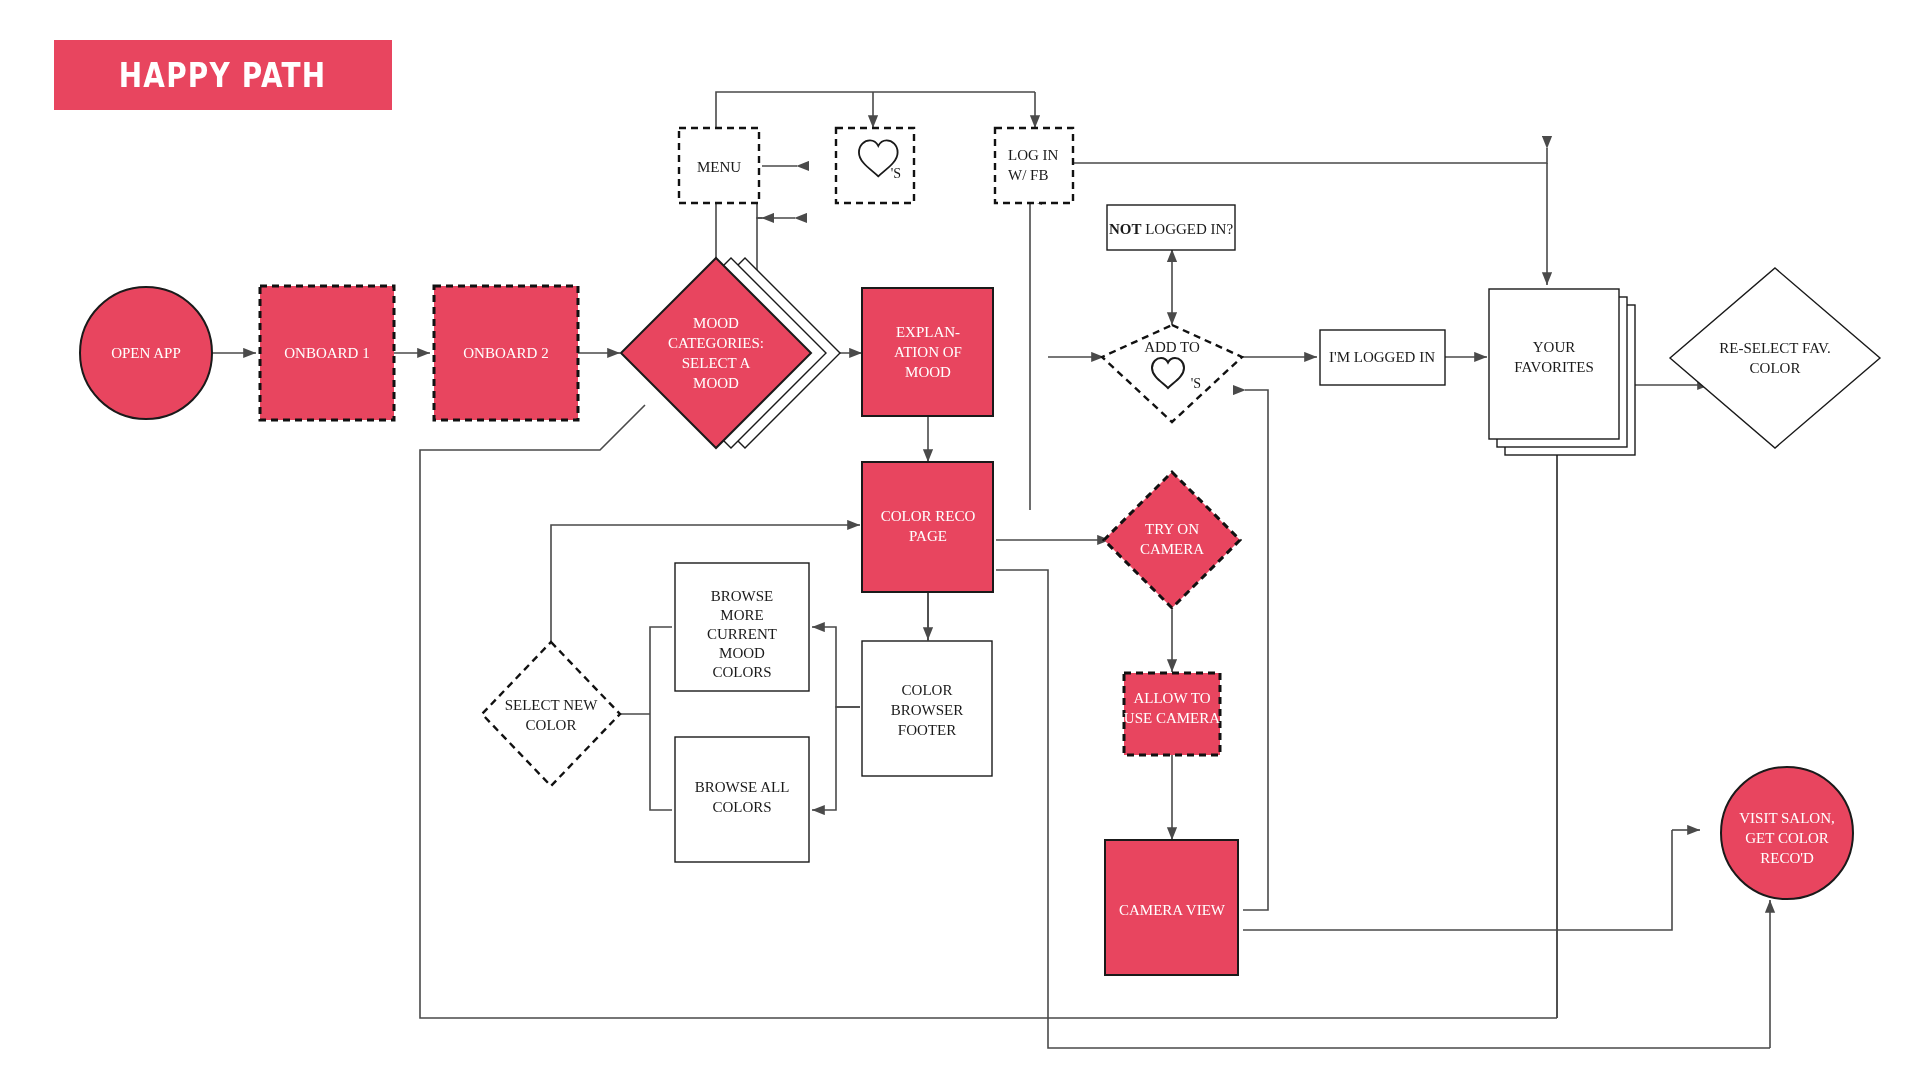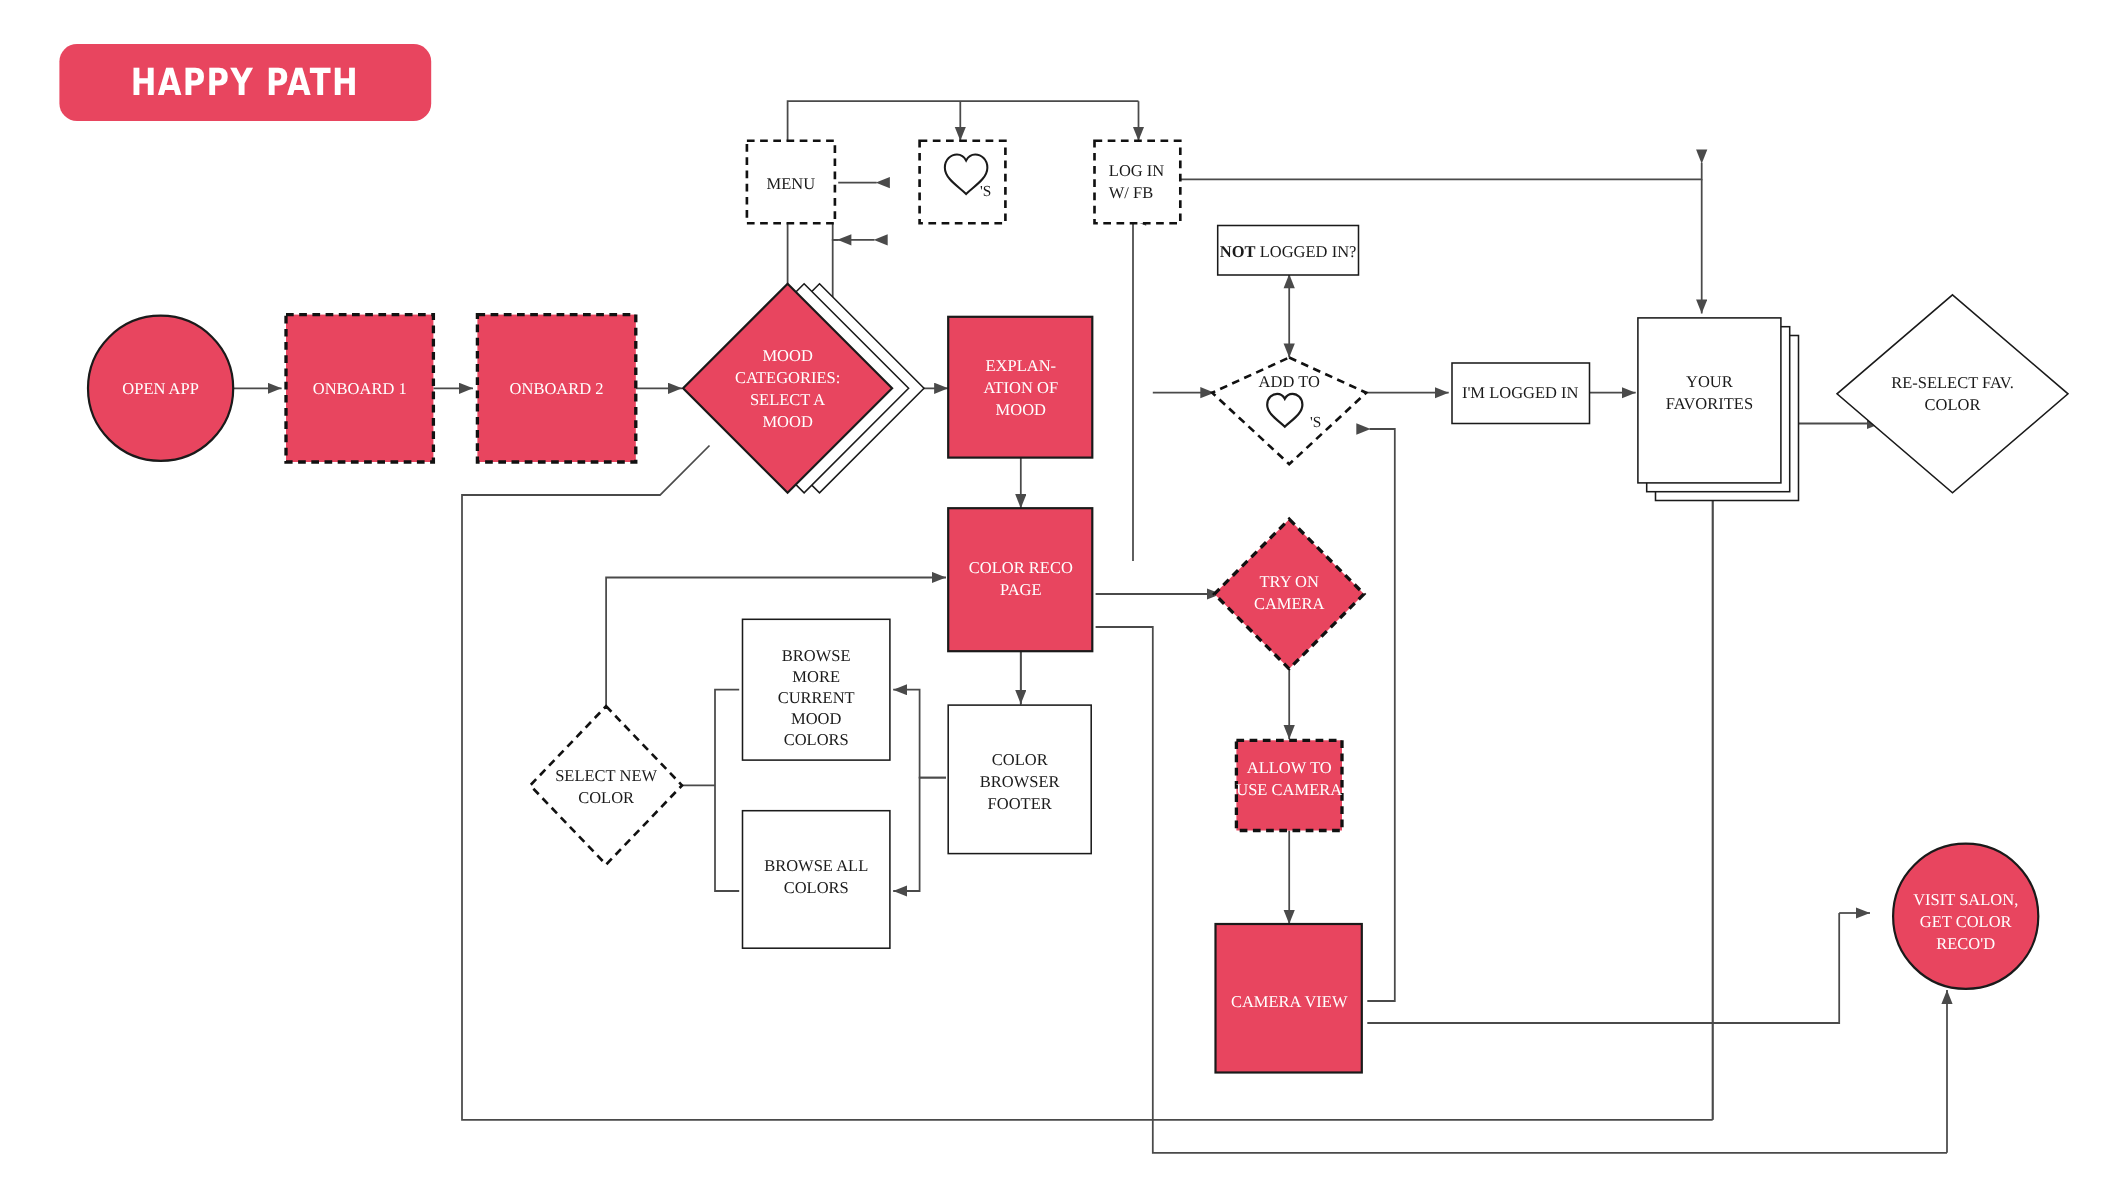--- a/index.html
+++ b/index.html
@@ -1,21 +1,21 @@
 <!DOCTYPE html>
 <html><head>
 <meta charset="utf-8">
 <style>
   html,body{margin:0;padding:0;background:#ffffff;}
   body{width:1920px;height:1080px;overflow:hidden;
        font-family:"Liberation Serif", serif;}
   #canvas{position:relative;width:1920px;height:1080px;background:#fff;}
   svg#flow{position:absolute;left:0;top:0;width:1920px;height:1080px;}
   .ttl-band{position:absolute;left:54px;top:40px;width:338px;height:70px;
-            background:#E8455F;display:flex;align-items:center;justify-content:center;border-radius:16px;}
+            background:#E8455F;display:flex;align-items:center;justify-content:center;}
   .ttl-band span{font-family:"DejaVu Sans", sans-serif;font-weight:bold;
                  font-size:34px;letter-spacing:1.5px;color:#ffffff;
                  transform:scaleX(0.82);transform-origin:center;display:block;}
   text{font-family:"Liberation Serif", serif;}
   .lbl{font-size:15px;fill:#1a1a1a;}
   .lbl-w{font-size:15px;fill:#ffffff;}
   .lbl-sm{font-size:14px;fill:#1a1a1a;}
   .bold{font-weight:bold;}
   .shp-red{fill:#E8455F;stroke:#1a1a1a;stroke-width:2;}
   .shp-red-dash{fill:#E8455F;stroke:#111111;stroke-width:3;stroke-dasharray:7 5;}

